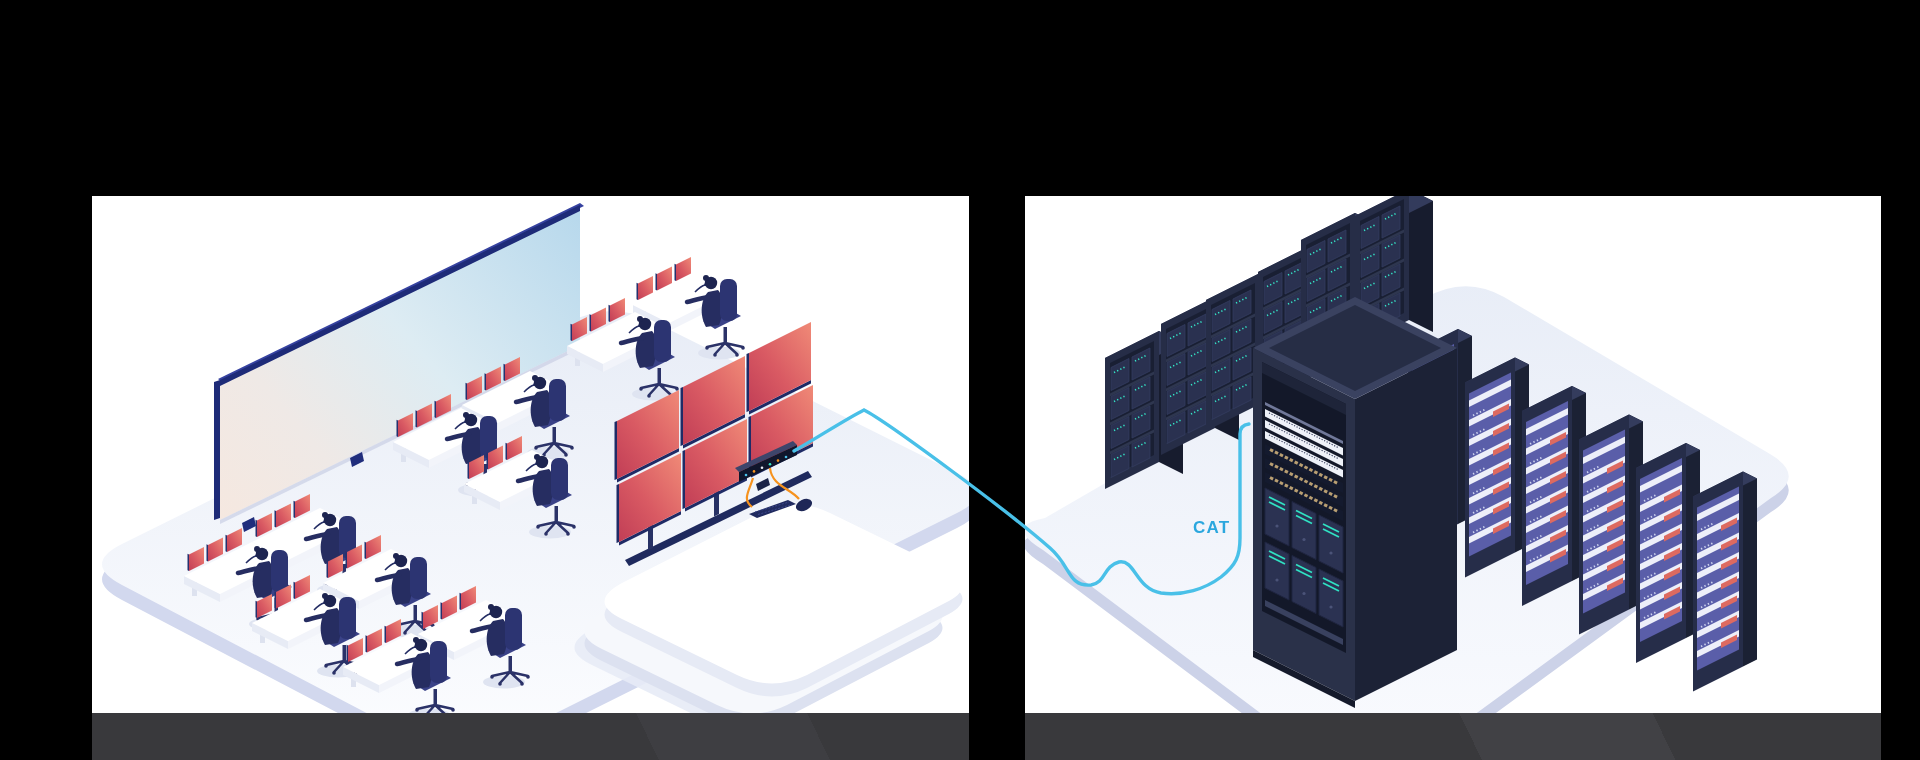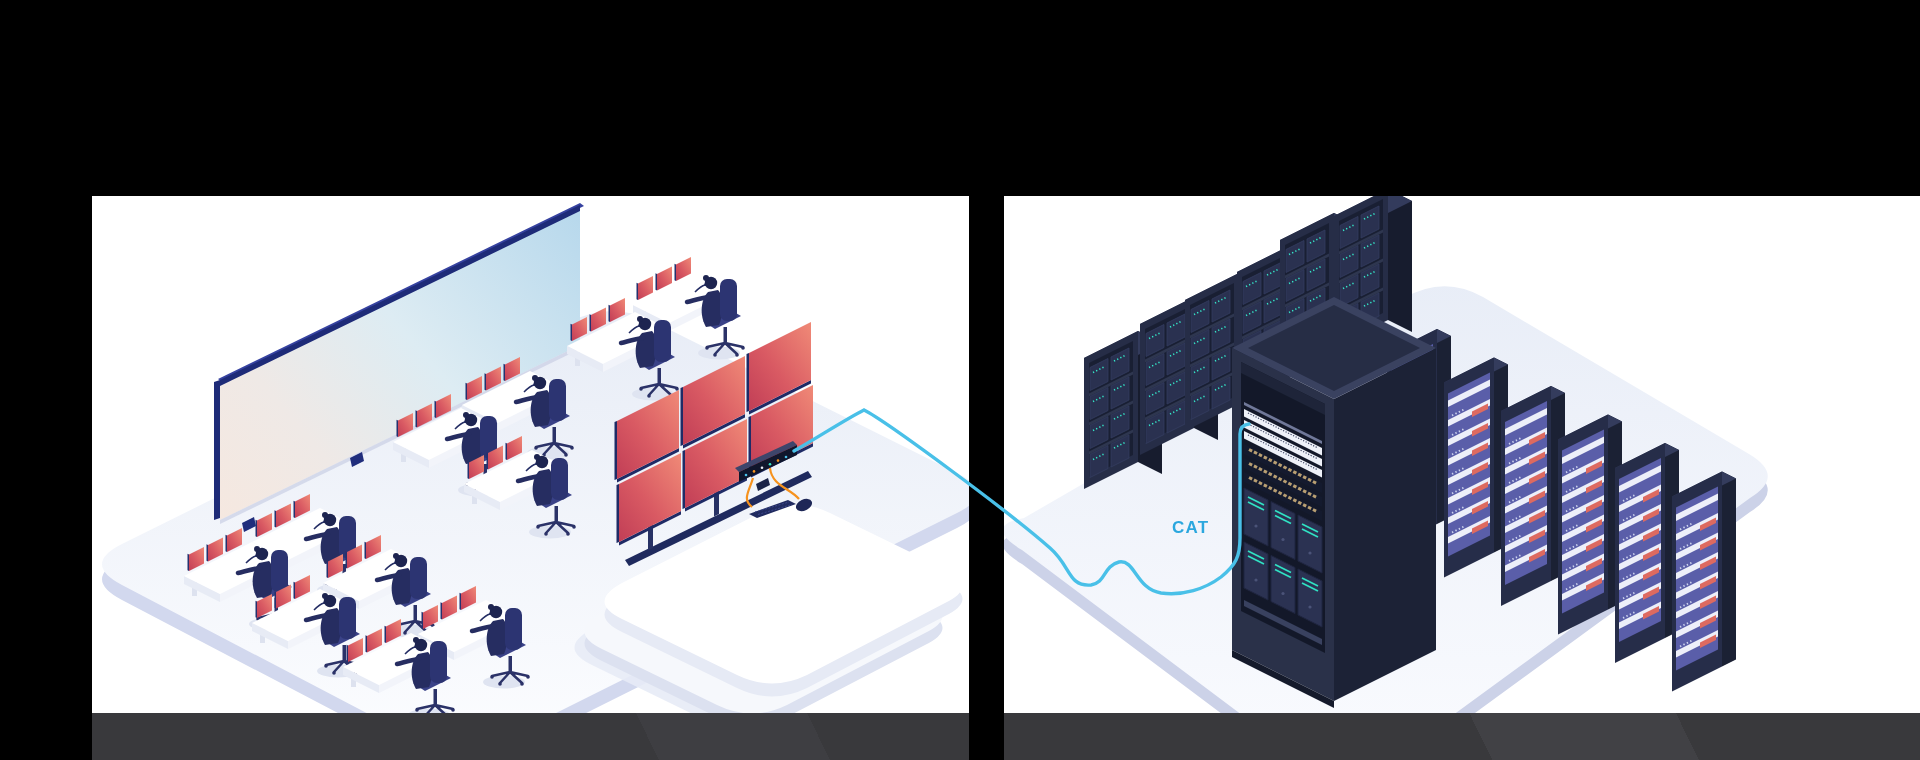--- a/index.html
+++ b/index.html
@@ -1,20 +1,20 @@
 <!DOCTYPE html>
 <html><head>
 <meta charset="utf-8">
 <style>
   html,body{margin:0;padding:0;background:#000;}
   body{width:1920px;height:760px;position:relative;overflow:hidden;font-family:"Liberation Sans",sans-serif;}
   .stage{position:absolute;inset:0;}
   .panel{position:absolute;top:196px;height:564px;background:#ffffff;overflow:hidden;}
   .panel-left{left:92px;width:877px;}
-  .panel-right{left:1004px;width:916px;}
+  .panel-right{left:1025px;width:816px;padding-left:40px;}
   .scene{position:absolute;left:0;top:0;display:block;}
   .band{position:absolute;left:0;right:0;top:517px;height:47px;background:#39393c;z-index:6;}
   .band-right{background:linear-gradient(64deg,#39393c 52%,#414145 52%,#414145 74%,#39393c 74%);}
   .band-left{background:linear-gradient(64deg,#39393c 63%,#3e3e42 63%,#3e3e42 82%,#39393c 82%);}
   .cable-svg{position:absolute;left:0;top:0;width:1920px;height:760px;pointer-events:none;z-index:5;}
   .cat-label{position:absolute;left:168px;top:322px;font-size:17px;font-weight:600;letter-spacing:1.2px;color:#2ba7de;z-index:7;}
 </style>
 </head>
 <body>
 

